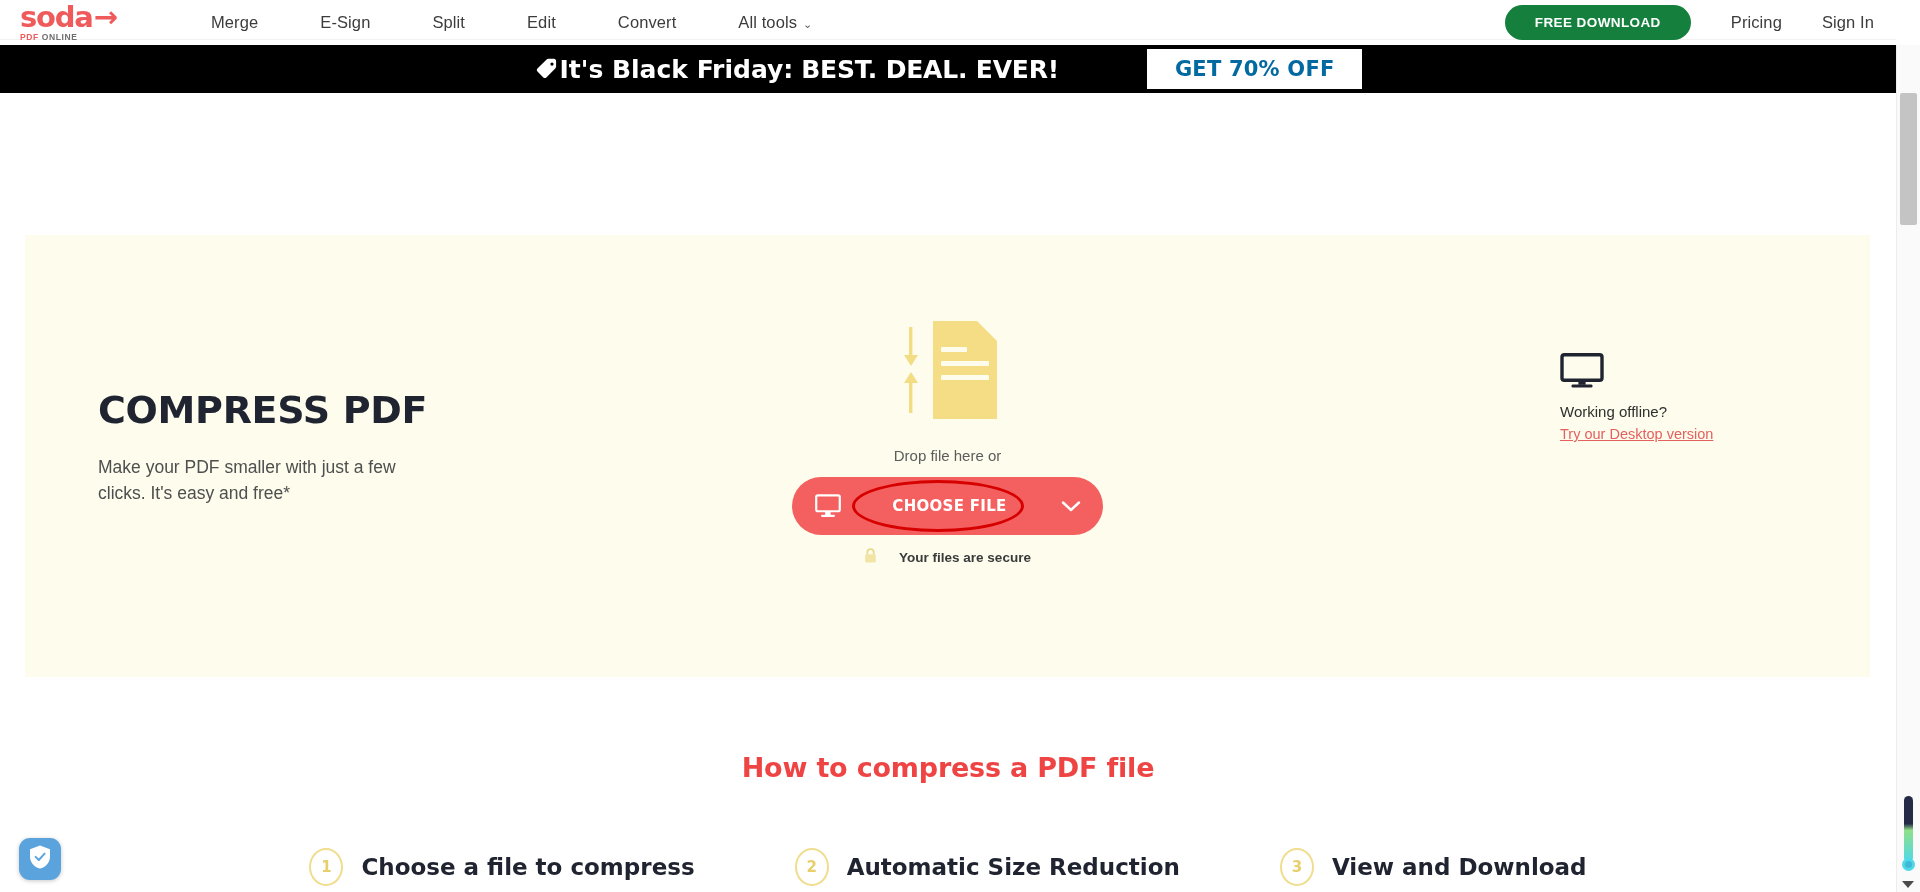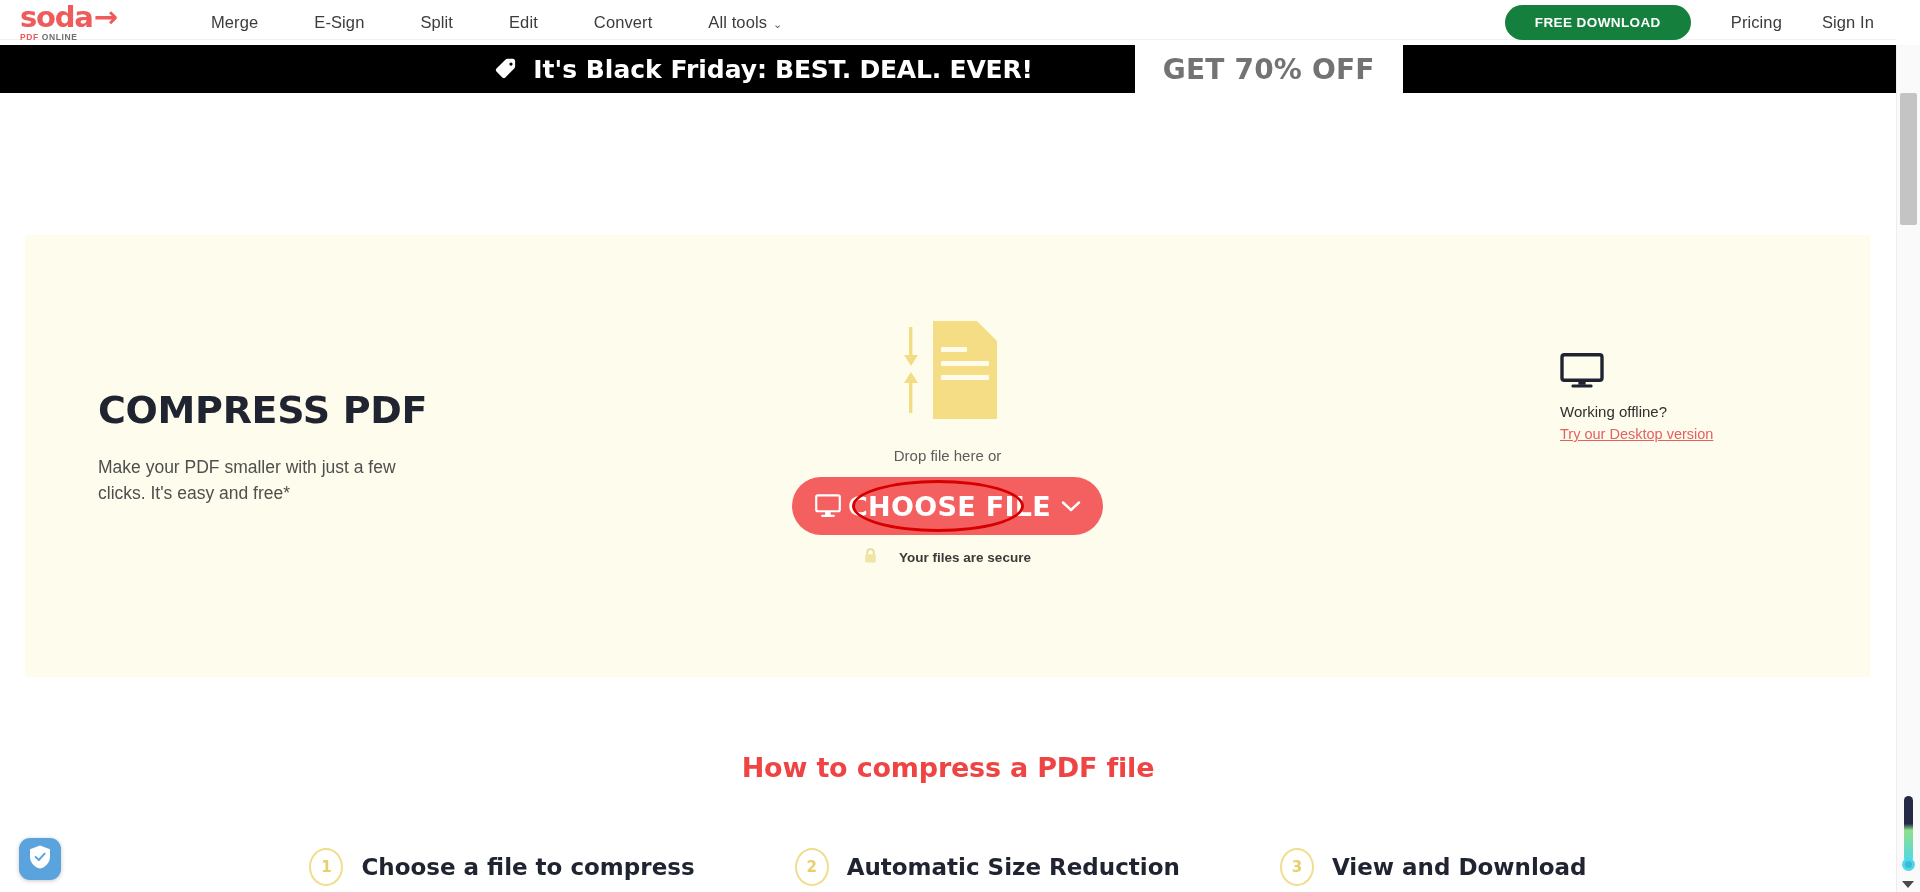--- a/index.html
+++ b/index.html
@@ -33,21 +33,21 @@
   .logo-arrow { margin-left: 1px; display:inline-block; }
   .logo-sub {
     font-size: 8.5px; font-weight: 700; letter-spacing: 0.6px;
     margin-top: 1px; line-height: 1;
   }
   .logo-sub .pdf { color: #ef5a5a; }
   .logo-sub .online { color: #6e6e6e; }
 
   .nav-links {
     position: absolute; left: 185px; top: 0; height: 45px;
-    display: flex; align-items: center; gap: 4px;
+    display: flex; align-items: center; gap: 10px;
   }
   .nav-link {
     font-size: 16.5px; color: #3c3c3c; padding: 0 26px;
     cursor: pointer; white-space: nowrap; letter-spacing: .1px;
   }
   .nav-caret { font-size: 11px; margin-left: 6px; color:#5a5a5a; }
 
   .nav-right {
     position: absolute; right: 22px; top: 0; height: 45px;
     display: flex; align-items: center; gap: 0;
@@ -59,32 +59,32 @@
     cursor: pointer; white-space: nowrap;
   }
   .nav-right .nav-link { padding: 0 0 0 40px; }
 
   
   .bf-banner {
     position: absolute; left: 0; top: 45px; width: 1896px; height: 48px;
     background: #000; display: flex; align-items: center; justify-content: center;
     gap: 0;
   }
-  .bf-inner { display:flex; align-items:center; gap: 14px; }
+  .bf-inner { display:flex; align-items:center; }
   .bf-tag { display:inline-flex; align-items:center; }
   .bf-text {
     color: #fff; font-size: 25px; line-height: 1; white-space: nowrap;
     font-family: "DejaVu Sans", sans-serif;
   }
   .bf-text .light { font-weight: 700; }
   .bf-text .heavy { font-weight: 700; letter-spacing: -.2px; }
   .bf-cta {
     margin-left: 88px;
-    background: #fff; color: #737373; border: none;
-    font-size: 28px; font-weight: 700; letter-spacing: .2px;
+    background: #fff; color: #0369a1; border: none;
+    font-size: 21px; font-weight: 700; letter-spacing: .2px;
     padding: 8px 28px; cursor: pointer; white-space: nowrap;
     font-family: "DejaVu Sans", sans-serif;
   }
 
   
   .hero {
     position: absolute; left: 25px; top: 235px;
     width: 1845px; height: 442px;
     background: #fdfced;
     border-radius: 2px;
@@ -117,21 +117,21 @@
     position: relative;
     display: flex; align-items: center;
     background: #f4605f; border: none; border-radius: 40px;
     height: 58px; width: 311px; padding: 0 22px;
     cursor: pointer; color: #fff;
     justify-content: space-between;
   }
   .btn-choose .monitor { flex: 0 0 auto; display:flex; }
   .btn-choose .cf-label {
     flex: 1 1 auto; text-align: center;
-    font-size: 27px; font-weight: 700; letter-spacing: .3px;
+    font-size: 15px; font-weight: 700; letter-spacing: .3px;
     color: #fff; font-family: "DejaVu Sans", sans-serif;
     margin-left: -4px;
   }
   .btn-choose .chev { flex: 0 0 auto; display:flex; }
   
   .annot-ellipse {
     position: absolute; left: 60px; top: 3px;
     width: 172px; height: 52px;
     border: 3.5px solid #d60000; border-radius: 50%;
     pointer-events: none;

